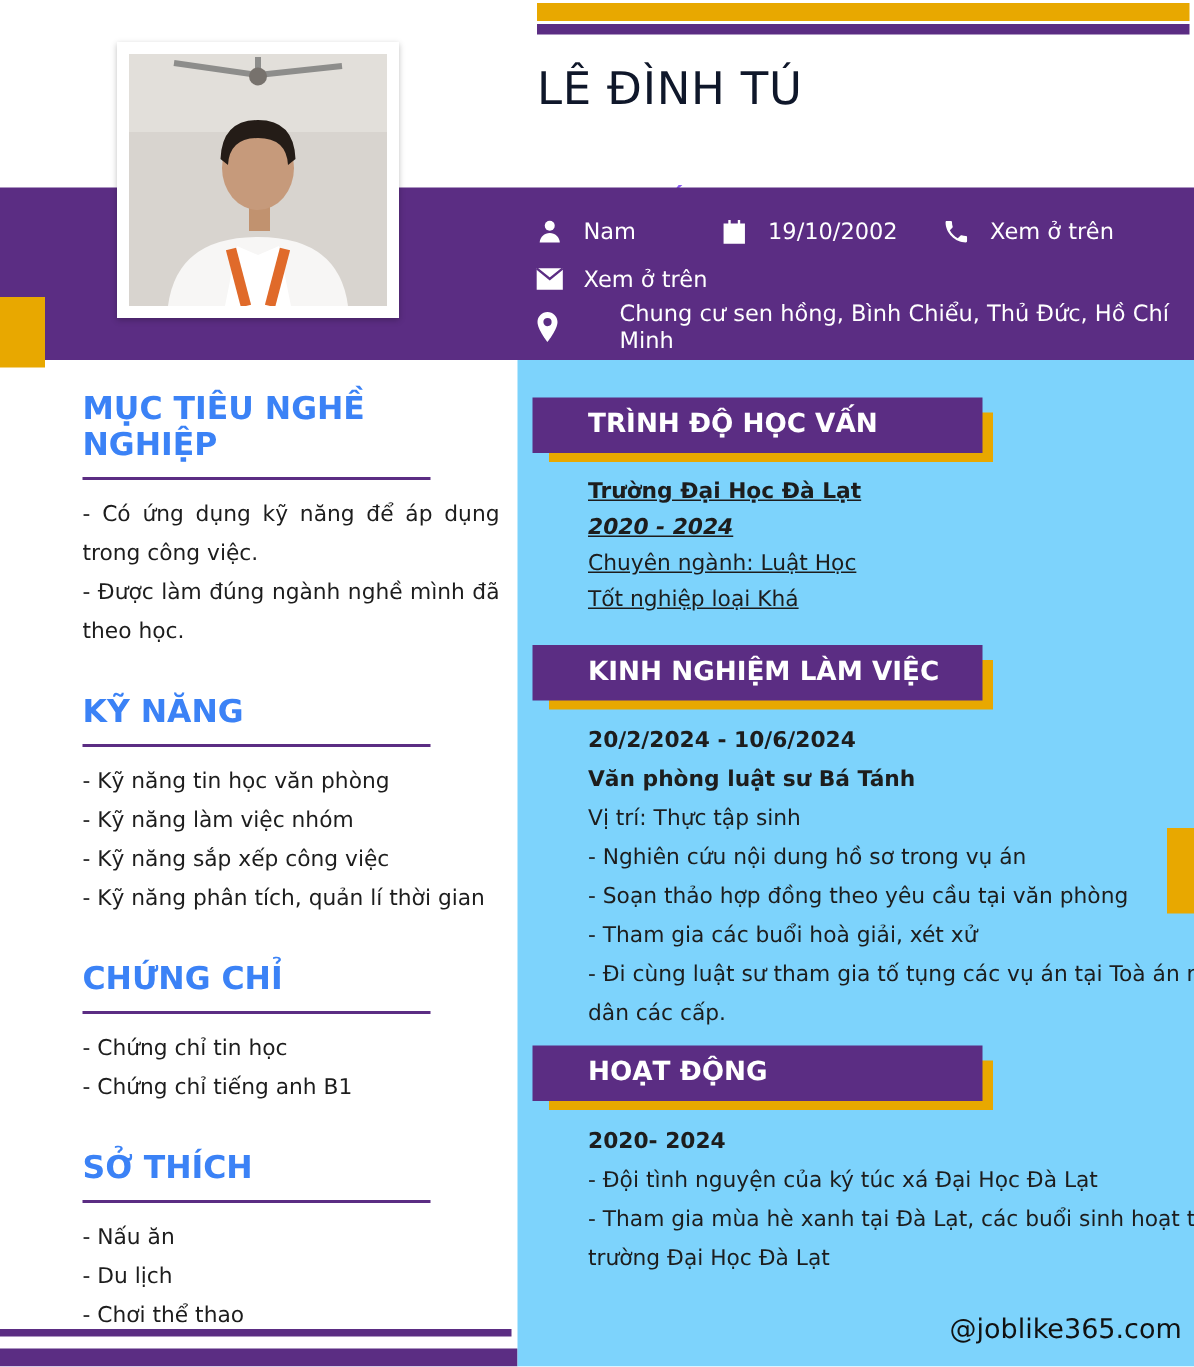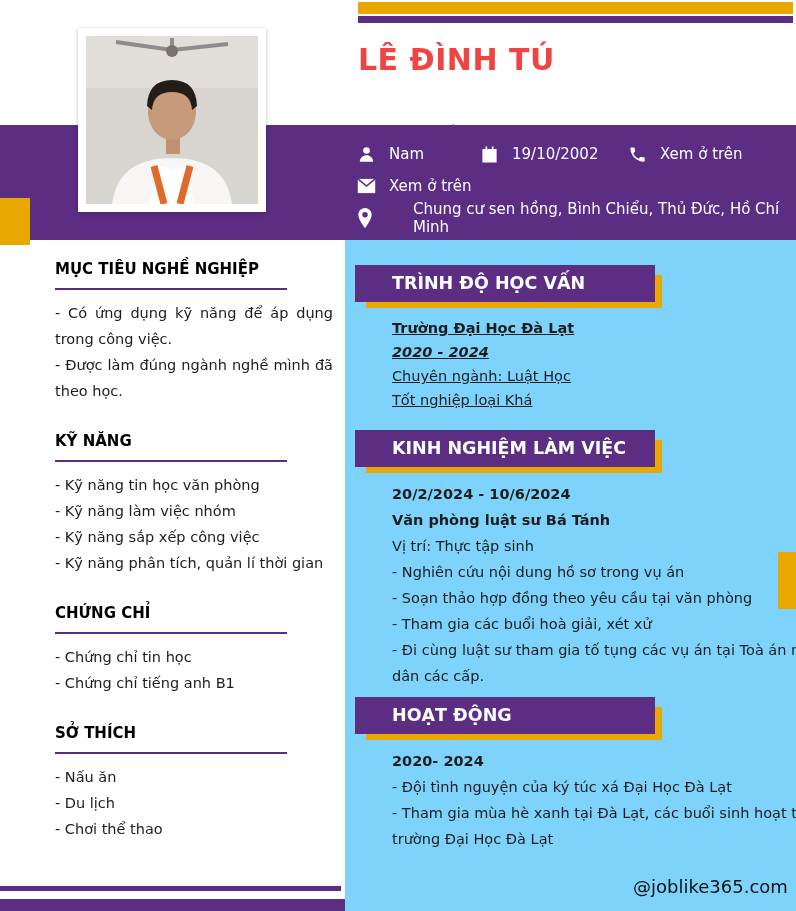--- a/index.html
+++ b/index.html
@@ -4,21 +4,21 @@
 <style>
   * { box-sizing: border-box; }
   body { margin:0; background:#ffffff; font-family:"DejaVu Sans","Liberation Sans",sans-serif; }
   .page { position:relative; width:796px; height:911px; background:#fff; overflow:hidden; }
 
   
   .top-gold-bar   { position:absolute; left:358px; top:2px;  width:435px; height:12px; background:#E8A800; }
   .top-purple-bar { position:absolute; left:358px; top:16px; width:435px; height:7px;  background:#5B2D83; }
 
   
-  .name  { position:absolute; left:358px; top:42px; margin:0; font-size:30px; font-weight:700; color:#ef4444; letter-spacing:.5px; }
+  .name  { position:absolute; left:358px; top:42px; margin:0; font-size:30px; font-weight:400; color:#0f172a; letter-spacing:.5px; }
   .jobtitle { position:absolute; left:378px; top:92px; font-size:18px; font-weight:700; color:#8b5cf6; letter-spacing:1px;margin-top:32px; }
 
   
   .contact-band { position:absolute; left:0; top:125px; width:796px; height:115px; background:#5B2D83; z-index:1; }
   .c-item { position:absolute; display:flex; align-items:center; gap:13px; height:24px; color:#fff; font-size:15px; z-index:4; }
   .c-item svg { flex:0 0 auto; display:block; }
   .row-gender   { left:357px; top:142px; }
   .row-birthday { left:480px; top:142px; }
   .row-phone    { left:628px; top:142px; }
   .row-email    { left:357px; top:174px; }
@@ -29,21 +29,21 @@
   .gold-right { position:absolute; right:0; top:552px; width:18px; height:57px; background:#E8A800; z-index:3; }
 
   
   .photo-frame { position:absolute; left:78px; top:28px; width:188px; height:184px; background:#fff; padding:8px; z-index:6; box-shadow:0 1px 4px rgba(0,0,0,.25); }
   .photo-frame svg { display:block; width:172px; height:168px; }
 
   
   .left-col { position:absolute; left:55px; top:260px; width:278px; z-index:2; }
   .l-sec { margin-top:28px; }
   .l-sec:first-child { margin-top:0; }
-  .l-head { font-size:15px; font-weight:700; color:#000000; width:232px; padding-bottom:10px; border-bottom:2px solid #5B2D83; }
+  .l-head { font-size:21px; font-weight:700; color:#3b82f6; width:232px; padding-bottom:10px; border-bottom:2px solid #5B2D83; }
   .l-body { margin-top:10px; }
   .l-body p { margin:0; font-size:14.5px; line-height:26px; color:#1d1d1d; }
   .justify p { text-align:justify; }
 
   
   .right-panel { position:absolute; left:345px; top:240px; width:513px; height:671px; background:#7dd3fc; z-index:2; padding-top:25px; }
   .sec-header { width:300px; height:37px; margin-left:10px; background:#5B2D83; color:#fff;
                 font-size:17.5px; font-weight:700; line-height:37px; padding-left:37px;
                 box-shadow:9px 8px 0 -2px #E8A800; }
   .sec-body { margin:14px 12px 0 47px; font-size:14.5px; color:#1d1d1d; }

